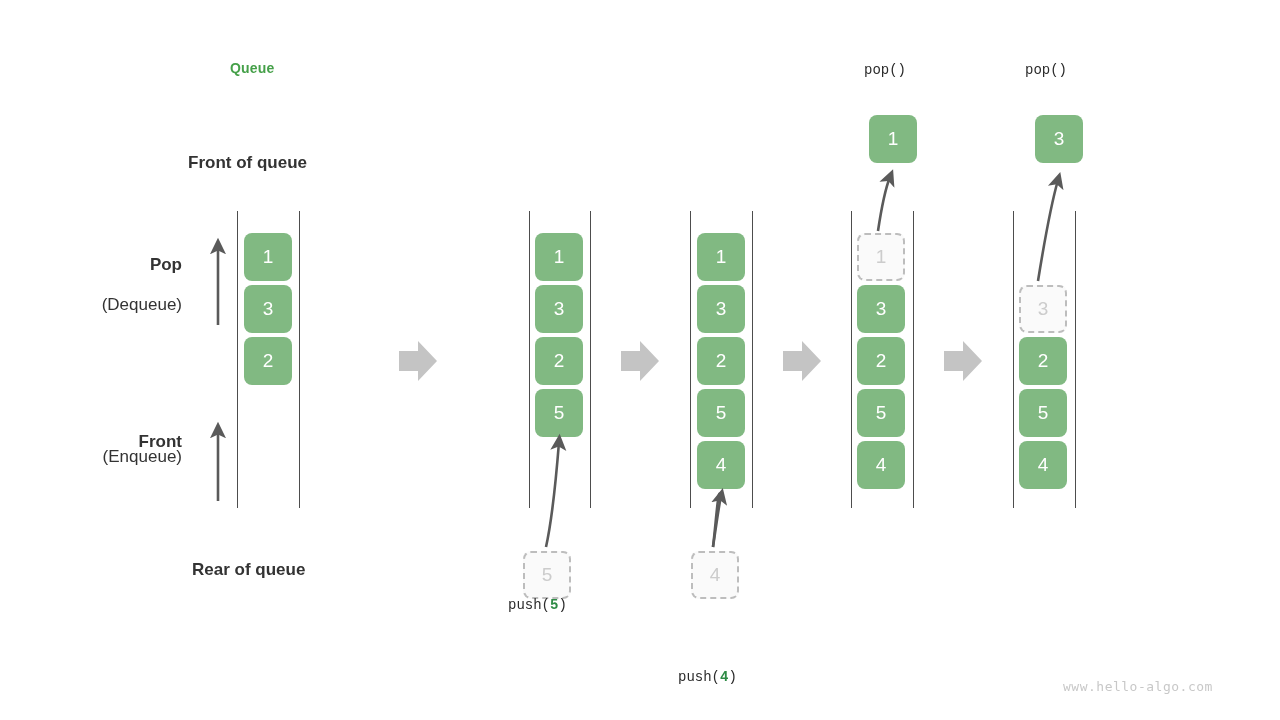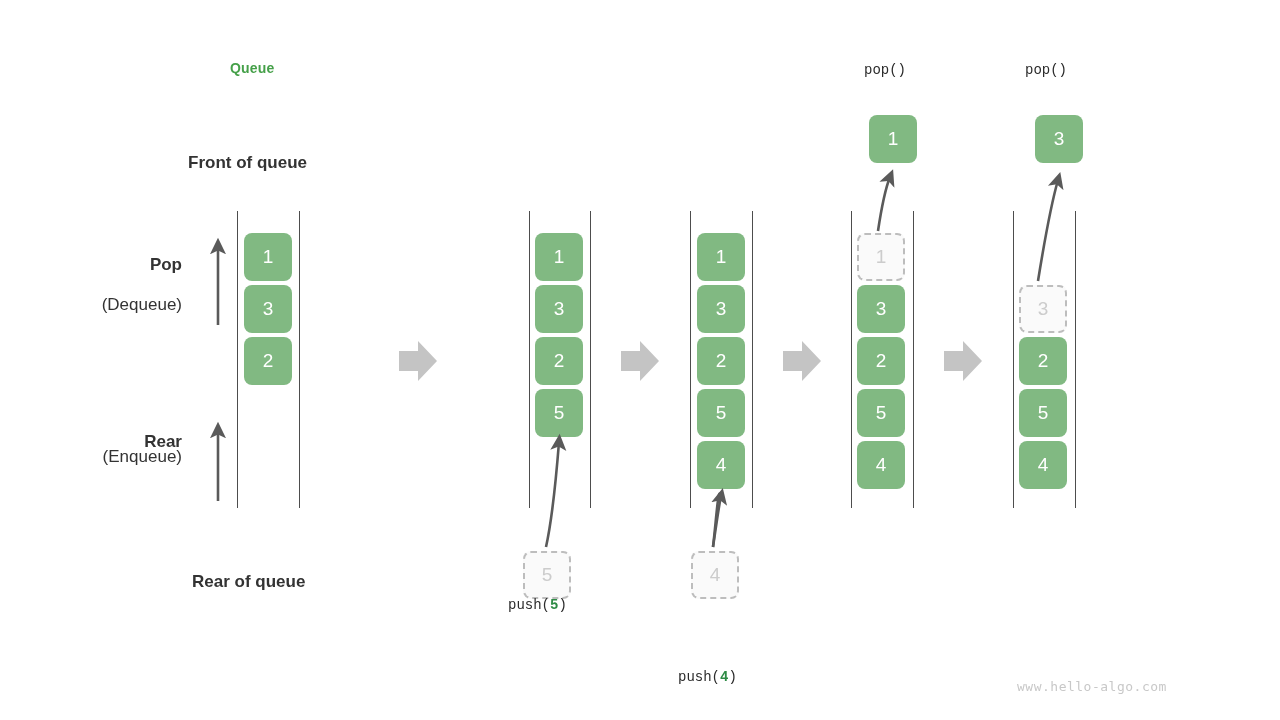--- a/index.html
+++ b/index.html
@@ -97,26 +97,26 @@
   }
 </style>
 </head>
 <body>
 
 <div id="stage">
 
   <div class="abs title" style="left:230px; top:60px;">Queue</div>
 
   <div class="abs hdr-label" style="left:188px; top:153px;">Front of queue</div>
-  <div class="abs hdr-label" style="left:192px; top:572px;">Rear of queue</div>
+  <div class="abs hdr-label" style="left:192px; top:560px;">Rear of queue</div>
 
   <div class="abs op-label-bold" style="left:60px; top:255px; width:122px;">Pop</div>
   <div class="abs op-label-sub" style="left:40px; top:295px; width:142px;">(Dequeue)</div>
 
-  <div class="abs op-label-bold" style="left:60px; top:432px; width:122px;">Rear</div>
+  <div class="abs op-label-bold" style="left:60px; top:432px; width:122px;">Front</div>
   <div class="abs op-label-sub" style="left:40px; top:447px; width:142px;">(Enqueue)</div>
 
   <div class="abs rail" style="left:237px; top:211px; height:297px;"></div>
   <div class="abs rail" style="left:299px; top:211px; height:297px;"></div>
 
   <div class="abs box" style="left:244px; top:233px;">1</div>
   <div class="abs box" style="left:244px; top:285px;">3</div>
   <div class="abs box" style="left:244px; top:337px;">2</div>
 
   <div class="abs rail" style="left:529px; top:211px; height:297px;"></div>
@@ -162,21 +162,21 @@
   <div class="abs box popped" style="left:1035px; top:115px;">3</div>
 
   <div class="abs rail" style="left:1013px; top:211px; height:297px;"></div>
   <div class="abs rail" style="left:1075px; top:211px; height:297px;"></div>
 
   <div class="abs box ghost" style="left:1019px; top:285px;">3</div>
   <div class="abs box" style="left:1019px; top:337px;">2</div>
   <div class="abs box" style="left:1019px; top:389px;">5</div>
   <div class="abs box" style="left:1019px; top:441px;">4</div>
 
-  <div class="abs watermark" style="left:1017px; top:679px;">www.hello-algo.com</div>
+  <div class="abs watermark" style="left:1063px; top:679px;">www.hello-algo.com</div>
 
   <svg class="overlay" viewBox="0 0 1280 720">
     <defs>
       <marker id="ah" markerWidth="7" markerHeight="7" refX="3.2" refY="3.5" orient="auto" markerUnits="strokeWidth">
         <path d="M0,0.4 L6.4,3.5 L0,6.6 L1.5,3.5 Z" fill="#5a5a5a"></path>
       </marker>
     </defs>
 
     <g>
       <line x1="218" y1="325" x2="218" y2="246" stroke="#5a5a5a" stroke-width="2.6" marker-end="url(#ah)"></line>

